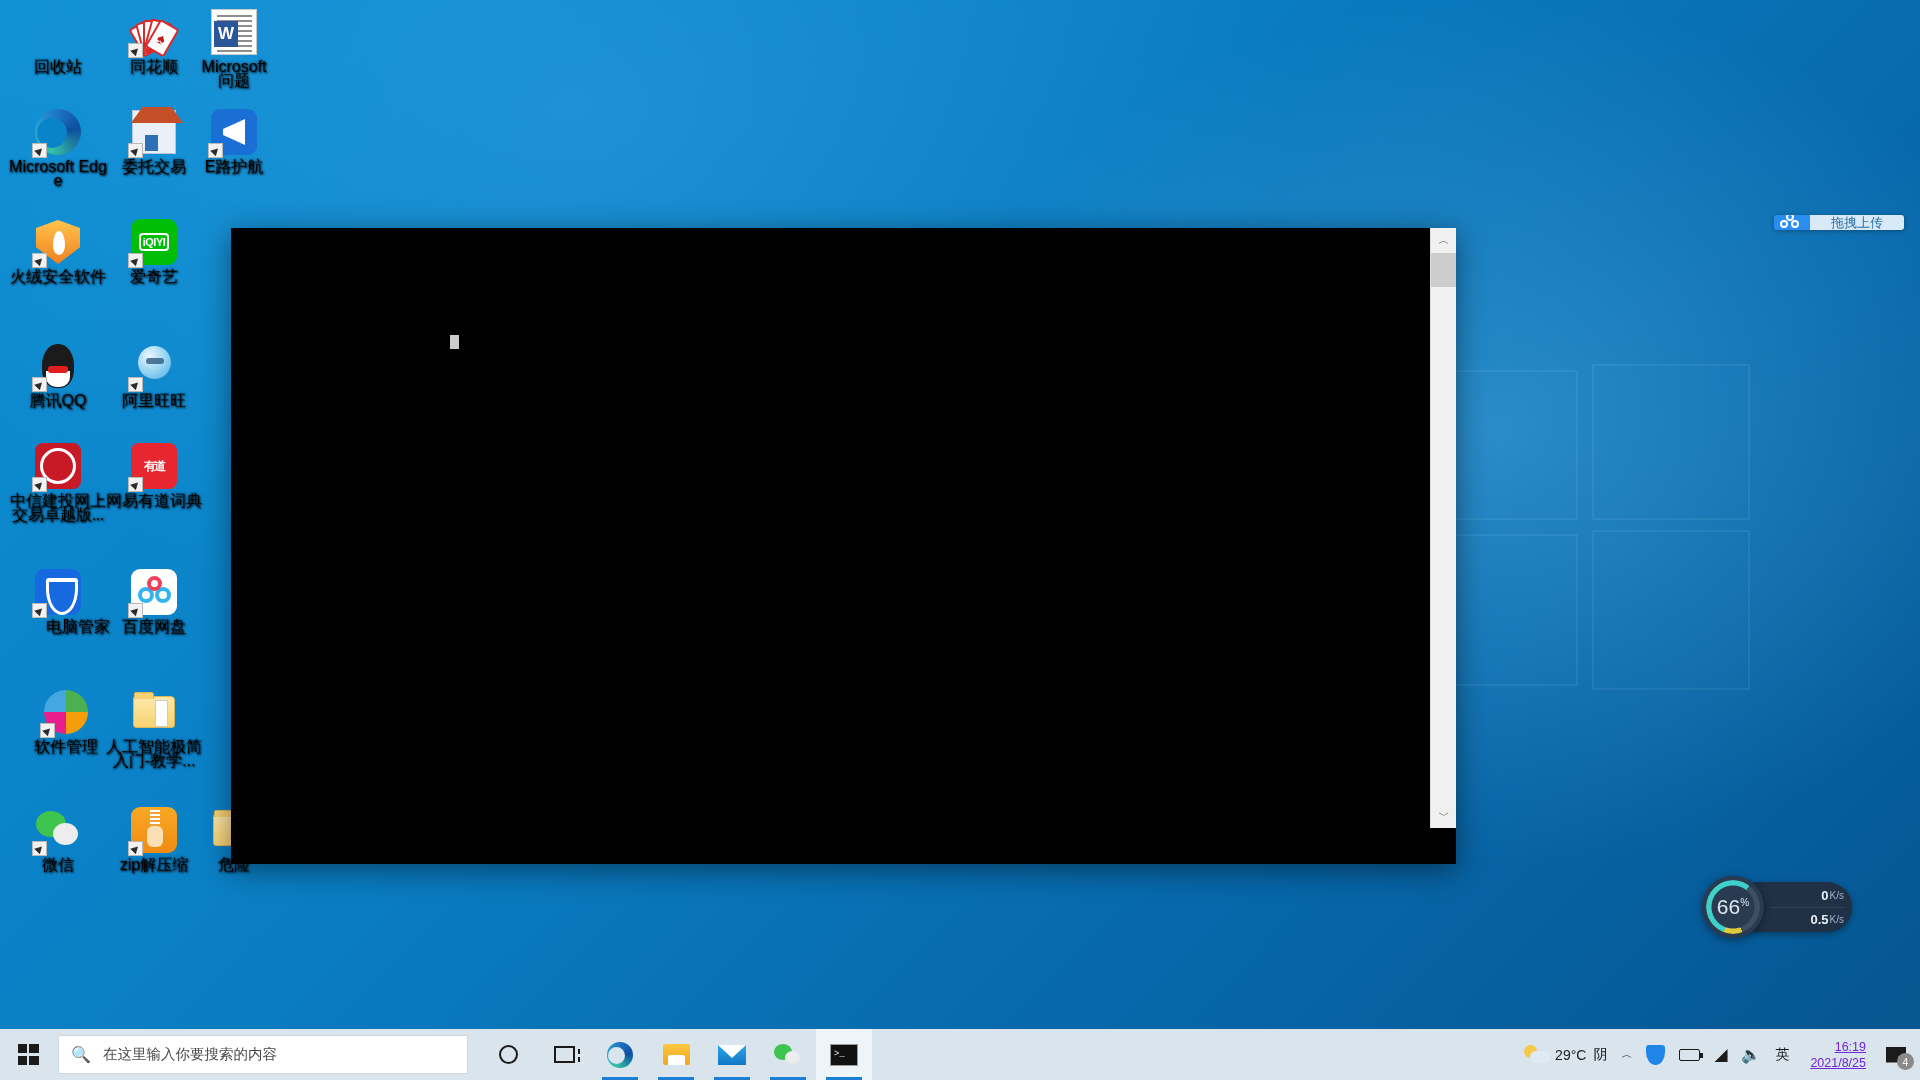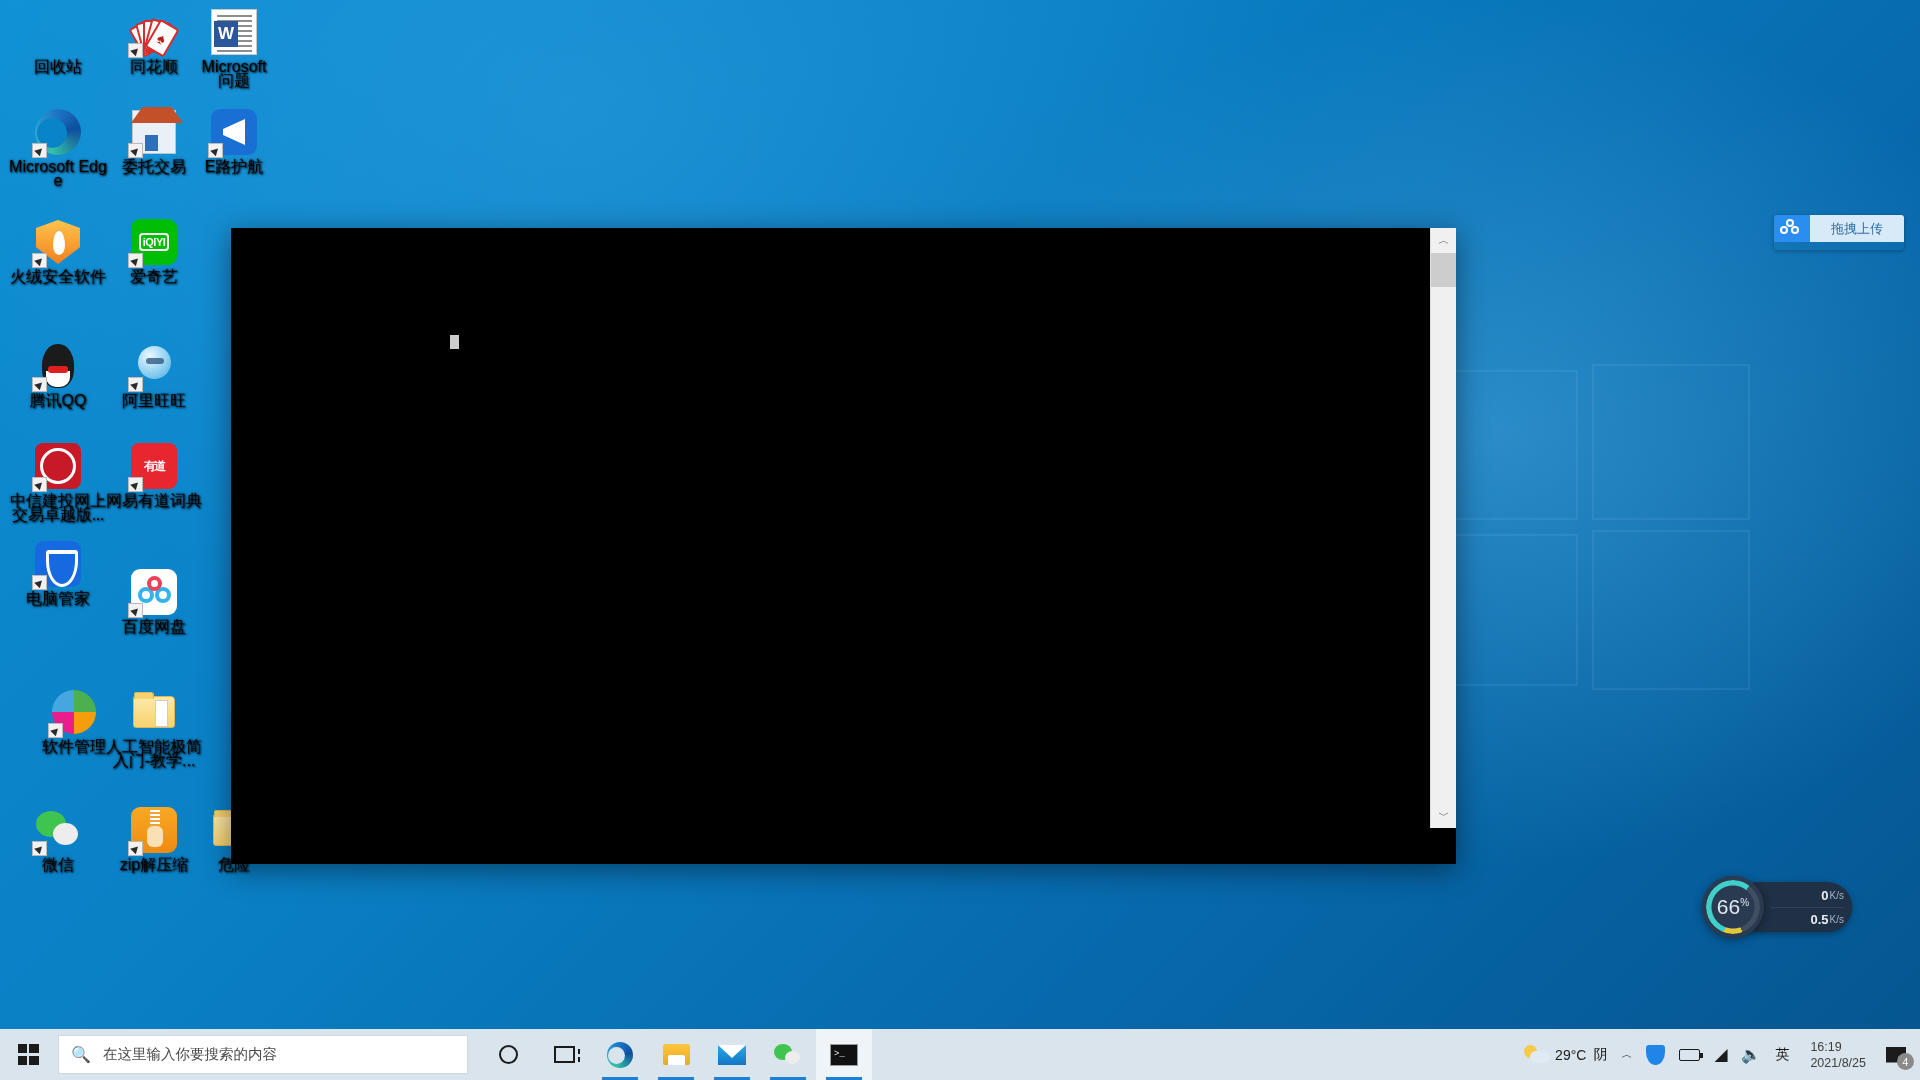--- a/index.html
+++ b/index.html
@@ -183,22 +183,22 @@
     position:absolute; right:0; top:0; width:26px; height:600px; background:#f0f0f0;
     border-left:1px solid #e0e0e0;
   }
   .sb-arrow{ width:26px; height:25px; background:#f0f0f0; display:flex; align-items:center;
     justify-content:center; color:#5a5a5a; font-size:11px; }
   #sb-thumb{ position:absolute; left:0; top:25px; width:26px; height:34px; background:#cdcdcd; }
   .sb-arrow.down{ position:absolute; bottom:0; left:0; }
 
   
   #baidu-upload{
-    position:absolute; left:1774px; top:215px; width:130px; height:35px;
-    display:flex; border-radius:3px; overflow:hidden;
+    position:absolute; left:1774px; top:215px; width:130px; height:15px;
+    display:flex; align-items:center; border-radius:3px; overflow:hidden;
     box-shadow:0 1px 4px rgba(0,0,0,.3);
   }
   #baidu-upload .bu-icon{
     width:36px; height:27px; background:#2a8ef0; display:flex; align-items:center; justify-content:center;
     position:relative; flex:none;
   }
   #baidu-upload .bu-icon i{ position:absolute; border-radius:50%; }
   #baidu-upload .bu-icon i:nth-child(1){ left:6px;  top:11px; width:8px; height:8px; border:2.5px solid #fff; }
   #baidu-upload .bu-icon i:nth-child(2){ left:17px; top:11px; width:8px; height:8px; border:2.5px solid #fff; }
   #baidu-upload .bu-icon i:nth-child(3){ left:12px; top:4px;  width:8px; height:8px; border:2.5px solid #fff; }
@@ -254,21 +254,21 @@
   #search-placeholder{ color:#4a4a4a; font-size:14.5px; }
   .tb-app{
     width:56px; height:51px; display:flex; align-items:center; justify-content:center;
     position:relative;
   }
   .tb-app.active{ background:#eef4f8; }
   .tb-app .underline{ position:absolute; bottom:0; left:10px; right:10px; height:3px; background:#1b7fd4; }
   #tray{ margin-left:auto; display:flex; align-items:center; height:51px; padding-right:4px; }
   .tray-item{ display:flex; align-items:center; justify-content:center; height:51px; padding:0 7px;
     font-size:14px; color:#1b1b1b; }
-  #tray-clock{ text-align:left; line-height:16px; font-size:12.5px; color:#404040; padding:0 10px 0 14px; }
+  #tray-clock{ text-align:right; line-height:16px; font-size:12.5px; color:#6d28d9; padding:0 10px 0 14px;text-decoration:underline; }
   #tray-notify{ position:relative; width:40px; }
   #notify-badge{
     position:absolute; right:2px; bottom:10px; min-width:17px; height:17px; border-radius:50%;
     background:#8a8a8a; color:#fff; font-size:10.5px; display:flex; align-items:center; justify-content:center;
   }
 </style>
 </head>
 <body>
 
 <div id="desktop">
@@ -379,41 +379,41 @@
   </div>
 
   <div class="dicon" style="left:96px;  top:436px;">
     <div class="glyph">
         <div class="ic-youdao">有道</div>
         <span class="shortcut-arrow"></span>
       </div>
     <div class="lbl">网易有道词典</div>
   </div>
 
-  <div class="dicon" style="left:0px;   top:534px;">
+  <div class="dicon" style="left:0px;   top:562px;text-align:right;">
     <div class="glyph">
         <div class="ic-guanjia"></div>
         <span class="shortcut-arrow"></span>
       </div>
     <div class="lbl">电脑管家</div>
   </div>
 
   <div class="dicon" style="left:96px;  top:562px;">
     <div class="glyph">
         <div class="ic-baidu">
           <i></i>
           <i></i>
           <i></i>
         </div>
         <span class="shortcut-arrow"></span>
       </div>
     <div class="lbl">百度网盘</div>
   </div>
 
-  <div class="dicon" style="left:16px;   top:682px;">
+  <div class="dicon" style="left:8px;   top:682px;">
     <div class="glyph">
         <div class="ic-soft"></div>
         <span class="shortcut-arrow"></span>
       </div>
     <div class="lbl">软件管理</div>
   </div>
 
   <div class="dicon" style="left:96px;  top:682px;">
     <div class="glyph">
         <div class="ic-folder"></div>

